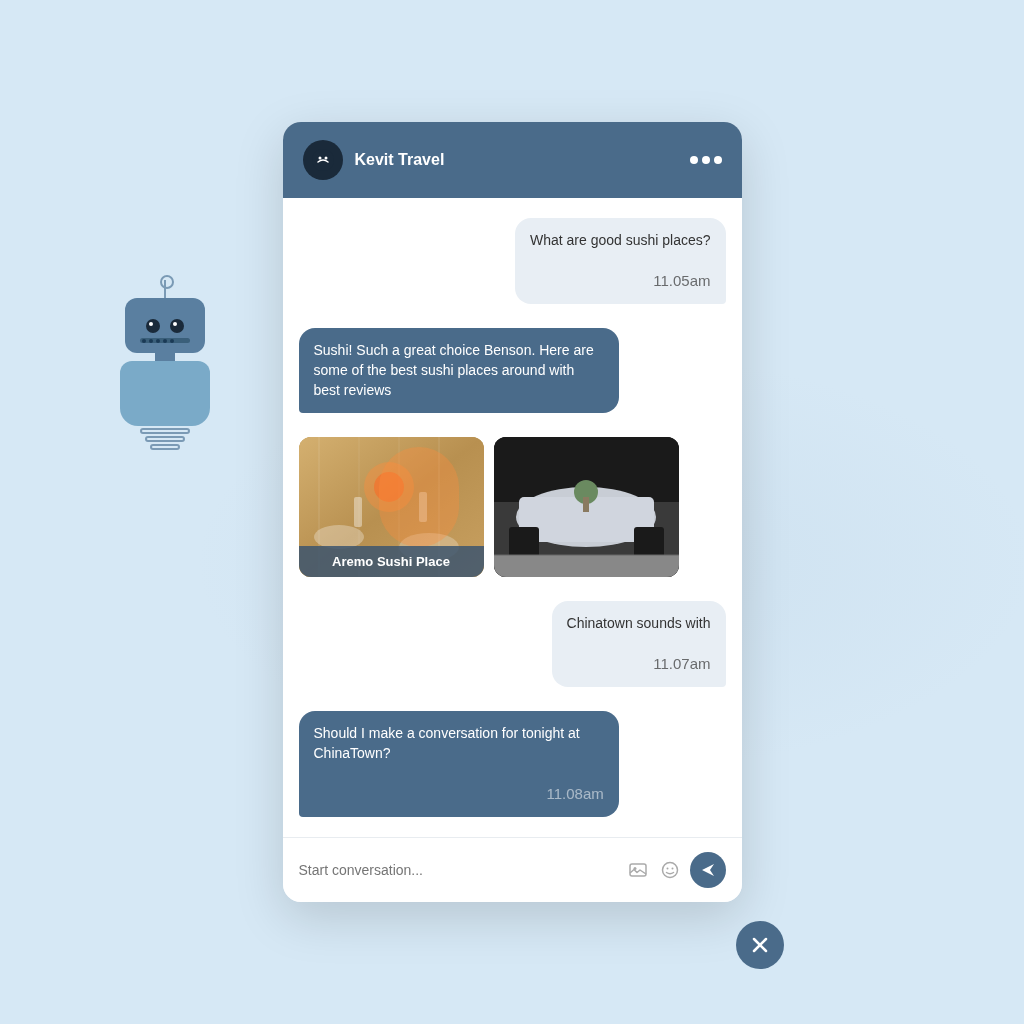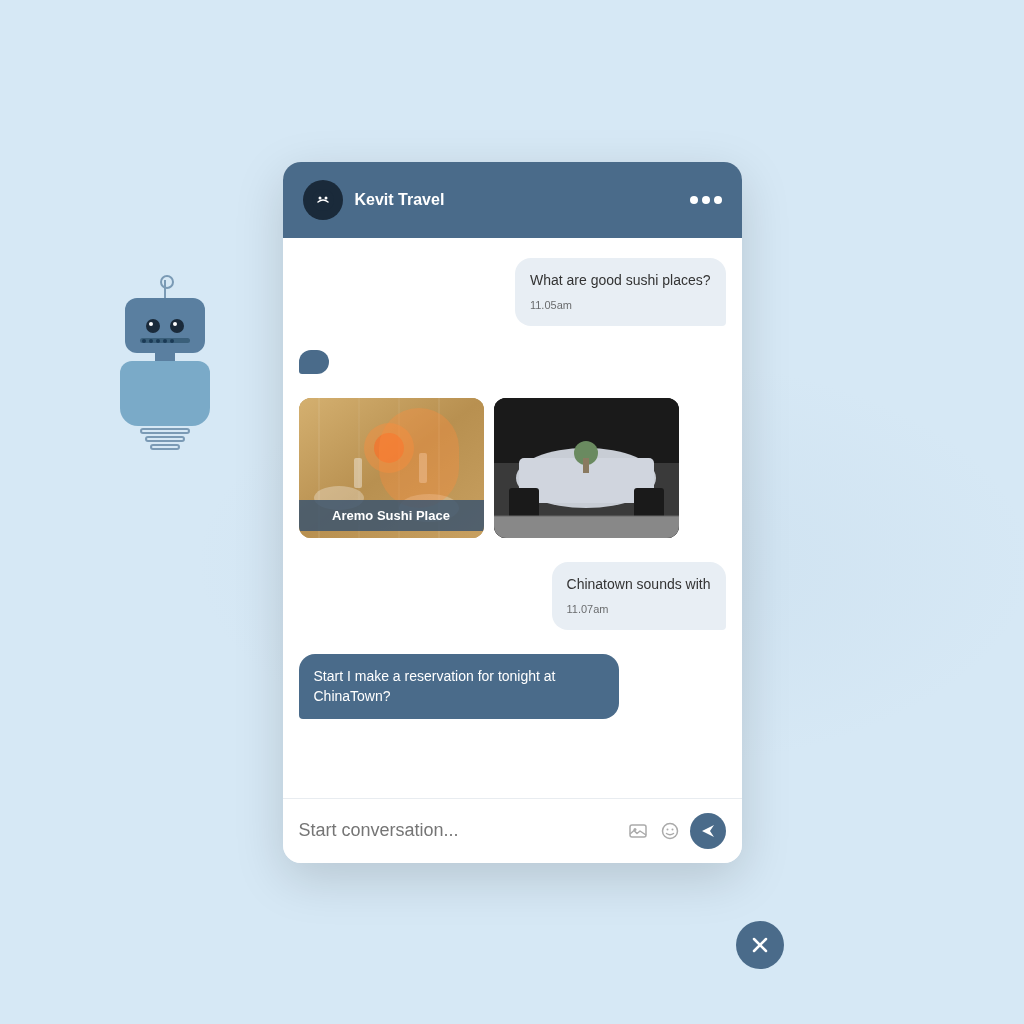--- a/index.html
+++ b/index.html
@@ -188,24 +188,24 @@
     
     .bubble {
       max-width: 75%;
       padding: 12px 15px;
       border-radius: 16px;
       font-size: 14px;
       line-height: 1.45;
       position: relative;
     }
     .bubble .time {
-      font-size: 11px;
+      font-size: 15px;
       opacity: 0.7;
-      text-align: left;
-      margin-top: 8px;
+      text-align: right;
+      margin-top: 20px;
     }
 
     
     .bubble-user {
       background: #e8eef4;
       color: #333;
       align-self: flex-end;
       border-bottom-right-radius: 4px;
     }
 
@@ -234,21 +234,21 @@
       position: relative;
       cursor: pointer;
     }
     .card-image {
       width: 185px;
       height: 140px;
       display: block;
     }
     .card-label {
       position: absolute;
-      bottom: 7px;
+      bottom: 0;
       left: 0;
       right: 0;
       background: rgba(60, 85, 110, 0.85);
       color: white;
       font-size: 13px;
       font-weight: 600;
       padding: 8px 10px;
       text-align: center;
     }
 
@@ -294,21 +294,21 @@
       border-top: 1px solid #e8ecf0;
       padding: 14px 16px;
       display: flex;
       align-items: center;
       gap: 10px;
     }
     .chat-input {
       flex: 1;
       border: none;
       outline: none;
-      font-size: 18px;
+      font-size: 14px;
       color: #0c4a6e;
       background: transparent;
     }
     .input-icons {
       display: flex;
       align-items: center;
       gap: 8px;
     }
     .icon-btn {
       width: 24px;
@@ -401,20 +401,21 @@
   </div>
 
   <div class="chat-messages">
 
     <div class="bubble bubble-user">
       <div>What are good sushi places?</div>
       <div class="time">11.05am</div>
     </div>
 
     <div class="bubble bubble-bot">
+      <div>Sushi! Such a great choice Benson. Here are some of the best sushi places around with best reviews</div>
     </div>
 
     <div class="cards-row">
       <div class="restaurant-card">
         <div class="card-image card-aremo">
 
           <svg width="185" height="140" viewBox="0 0 185 140" xmlns="http://www.w3.org/2000/svg" style="position:absolute;top:0;left:0;">
             <rect width="185" height="140" fill="#c4a060"></rect>
             <rect x="0" y="0" width="185" height="140" fill="url(#tableGrad)"></rect>
             <defs>
@@ -467,21 +468,22 @@
         </div>
       </div>
     </div>
 
     <div class="bubble bubble-user">
       <div>Chinatown sounds with</div>
       <div class="time">11.07am</div>
     </div>
 
     <div class="bubble bubble-bot">
-      <div>Start I make a reservation for tonight at ChinaTown?</div>
+      <div>Should I make a conversation for tonight at ChinaTown?</div>
+      <div class="time">11.08am</div>
     </div>
 
   </div>
 
   <div class="chat-input-area">
     <input class="chat-input" type="text" placeholder="Start conversation..." style="">
     <div class="input-icons">
       <div class="icon-btn">
         <svg width="18" height="18" viewBox="0 0 18 18" fill="none" xmlns="http://www.w3.org/2000/svg">
           <rect x="1" y="3" width="16" height="12" rx="2" stroke="#aaa" stroke-width="1.5" fill="none"></rect>

